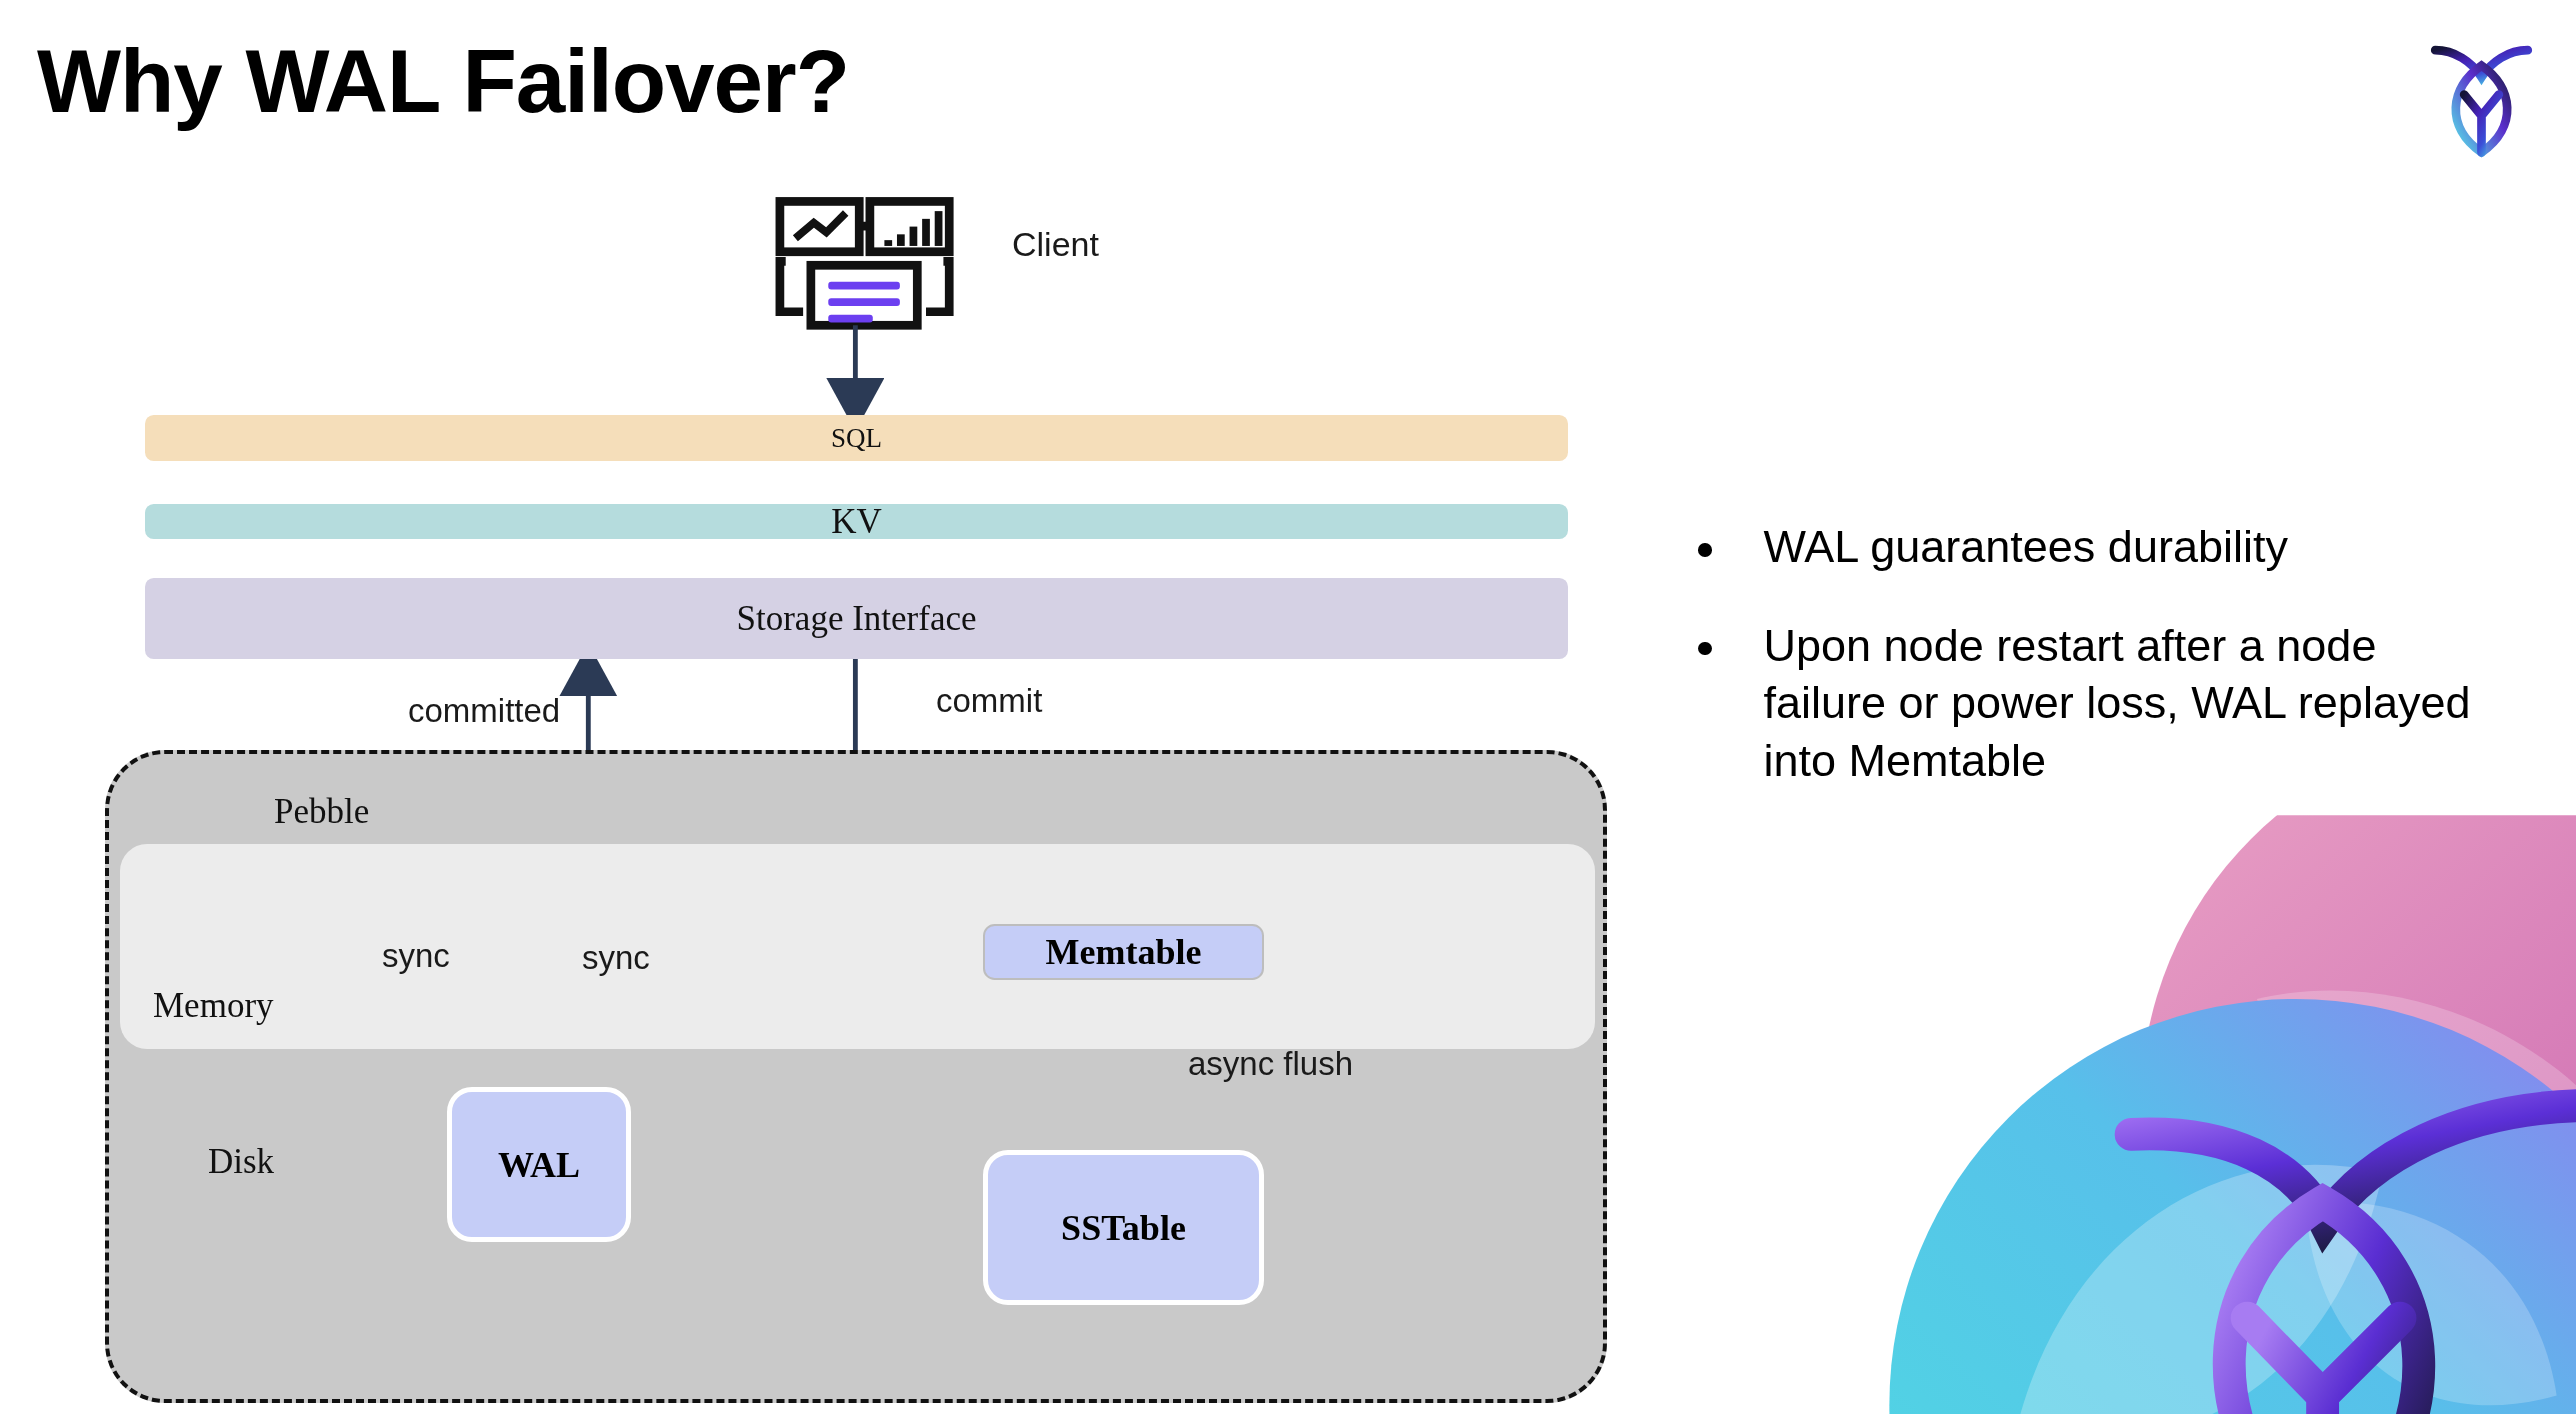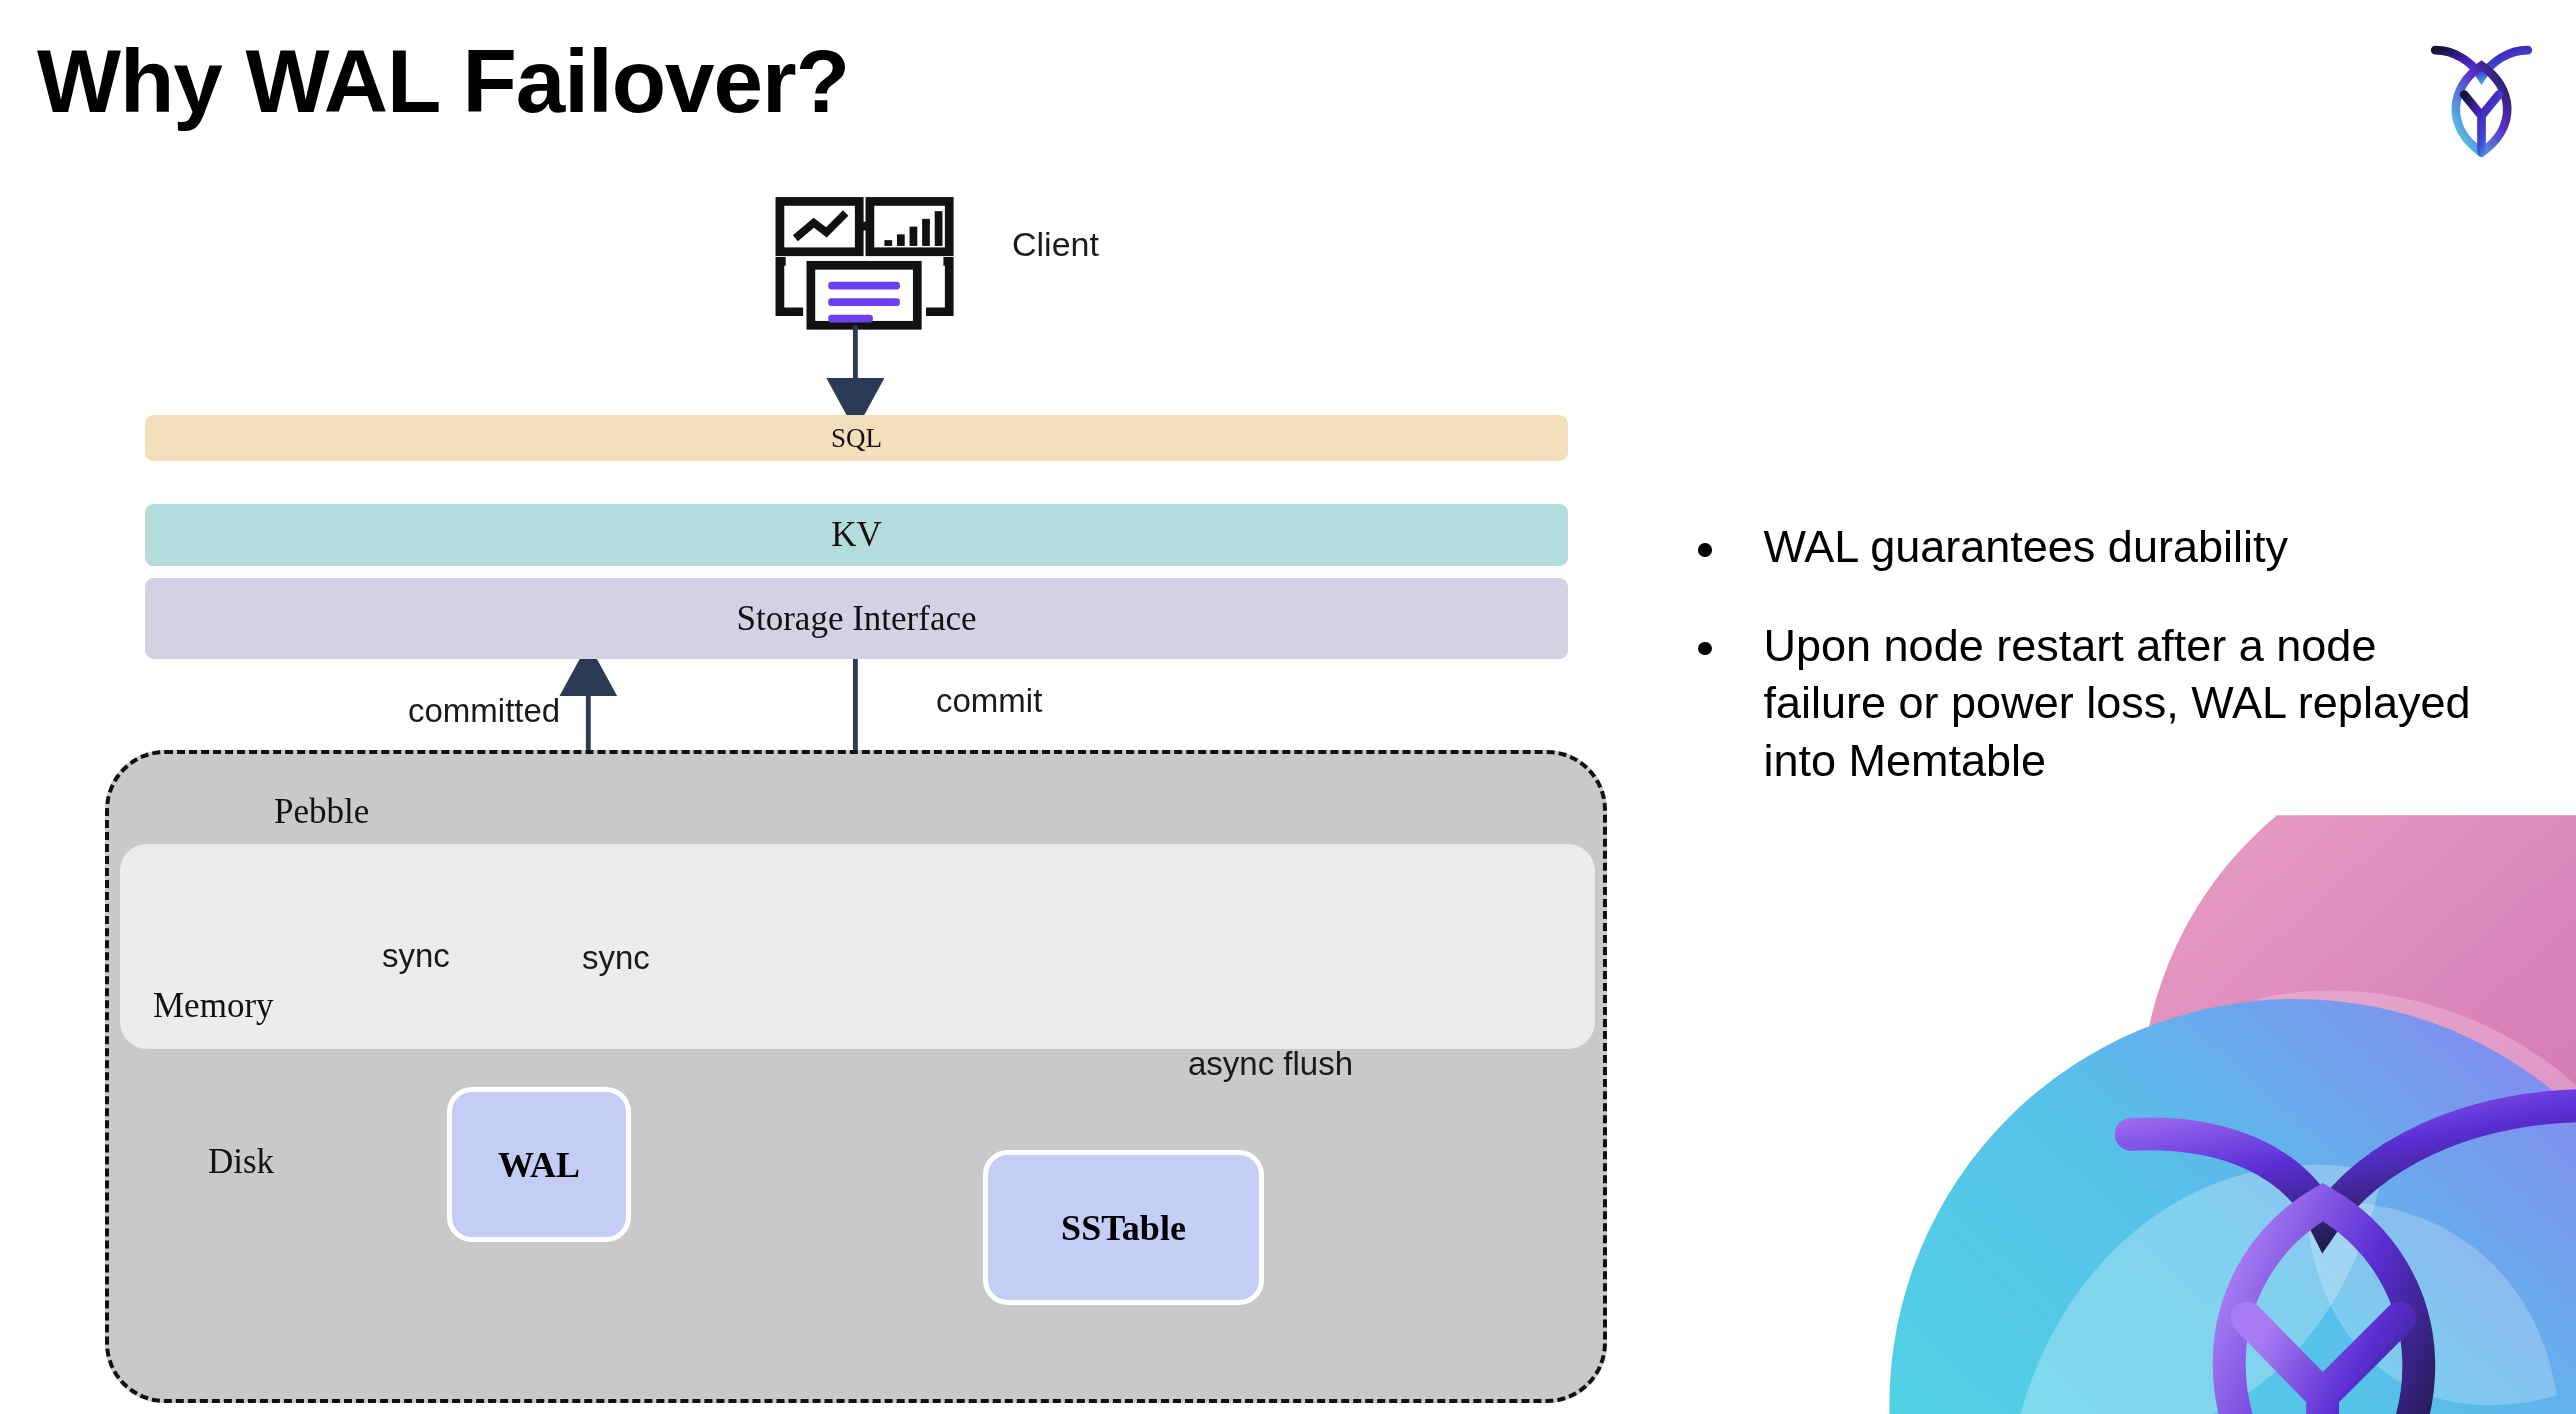--- a/index.html
+++ b/index.html
@@ -28,21 +28,21 @@
     white-space:nowrap;
   }
 
   
   .layer-bar{
     position:absolute;left:145px;width:1423px;
     border-radius:8.7px;display:flex;align-items:center;justify-content:center;
     font-family:"Liberation Serif", serif;color:#111;
   }
   #bar-sql{top:415px;height:46px;background:#f5deba;font-size:27px;}
-  #bar-kv{top:504px;height:62px;background:#b5dcdd;font-size:35px;}
+  #bar-kv{top:504px;height:35px;background:#b5dcdd;font-size:35px;}
   #bar-storage{top:578px;height:81px;background:#d5d1e4;font-size:35px;}
 
   
   .pebble-box{
     position:absolute;left:105px;top:750px;width:1502px;height:653px;
     border:4.8px dashed #111;border-radius:60px;background:#c9c9c9;
     box-sizing:border-box;
   }
   .memory-box{
     position:absolute;left:120px;top:844px;width:1475px;height:205px;
@@ -190,20 +190,21 @@
     <div class="zone-label" id="label-pebble">Pebble</div>
     <div class="zone-label" id="label-memory">Memory</div>
     <div class="zone-label" id="label-disk">Disk</div>
 
     <div class="edge-label" id="label-committed">committed</div>
     <div class="edge-label" id="label-commit">commit</div>
     <div class="edge-label" id="label-sync-1">sync</div>
     <div class="edge-label" id="label-sync-2">sync</div>
     <div class="edge-label" id="label-asyncflush">async flush</div>
 
+    <div class="node-box" id="node-memtable">Memtable</div>
     <div class="node-box" id="node-wal">WAL</div>
     <div class="node-box" id="node-sstable">SSTable</div>
   </div>
 
   <div class="bullets">
     <div class="bullet-row">
       <div class="bullet-dot"></div>
       <div class="bullet-text">WAL guarantees durability</div>
     </div>
     <div class="bullet-row">

